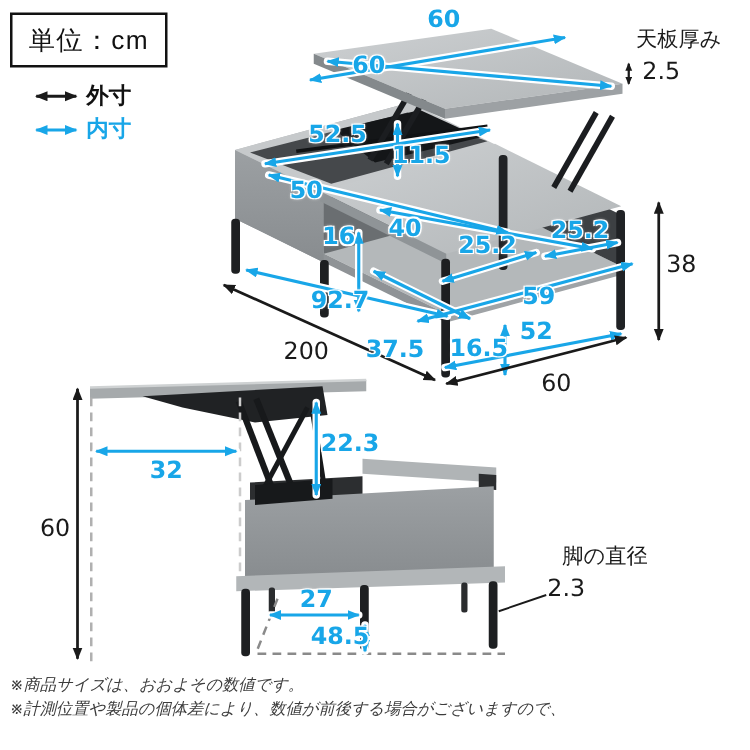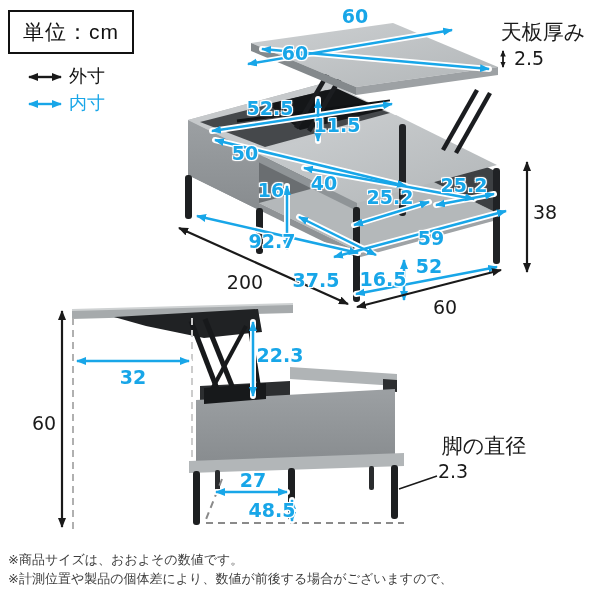--- a/index.html
+++ b/index.html
@@ -5,30 +5,30 @@
   html,body{margin:0;padding:0;background:#ffffff;}
   .stage{position:relative;width:600px;height:600px;background:#fff;overflow:hidden;
          font-family:"Liberation Sans","DejaVu Sans",sans-serif;}
   .stage svg{position:absolute;left:0;top:0;}
   
   .lbl{position:absolute;transform:translate(-50%,-50%);white-space:nowrap;
        font:700 19px "DejaVu Sans","Liberation Sans",sans-serif;color:#18A6E8;
        text-shadow:-1px -1px 0 #fff,1px -1px 0 #fff,-1px 1px 0 #fff,1px 1px 0 #fff,0 0 3px #fff;
        line-height:1;}
   .lbl.k{color:#1a1a1a;font-weight:500;}
-  .lbl.jp{font-size:21px;font-weight:500;color:#1a1a1a;text-shadow:none;}
+  .lbl.jp{font-size:17px;font-weight:500;color:#1a1a1a;text-shadow:none;}
   
   .unit-box{position:absolute;left:8px;top:10px;width:122px;height:40px;border:2px solid #111;
             display:flex;align-items:center;justify-content:center;
             font-size:21px;font-weight:500;color:#111;letter-spacing:1px;}
-  .legend-label{position:absolute;font-size:18px;font-weight:400;line-height:1;}
+  .legend-label{position:absolute;font-size:18px;font-weight:700;line-height:1;}
   .legend-label.outer{left:69px;top:67px;color:#111;}
   .legend-label.inner{left:69px;top:94px;color:#18A6E8;}
   
-  .footnotes{position:absolute;left:8px;top:550px;font-size:13px;line-height:19px;color:#3c3c3c;}
+  .footnotes{position:absolute;left:8px;top:538px;font-size:13px;line-height:19px;color:#3c3c3c;font-style:italic;}
   .footnotes div{white-space:nowrap;}
 </style>
 </head>
 <body>
 
 <div class="stage">
 
 <svg width="600" height="600" viewBox="0 0 600 600">
   <defs>
     <marker id="hb" markerUnits="userSpaceOnUse" markerWidth="12" markerHeight="10" refX="9" refY="4" orient="auto-start-reverse">

